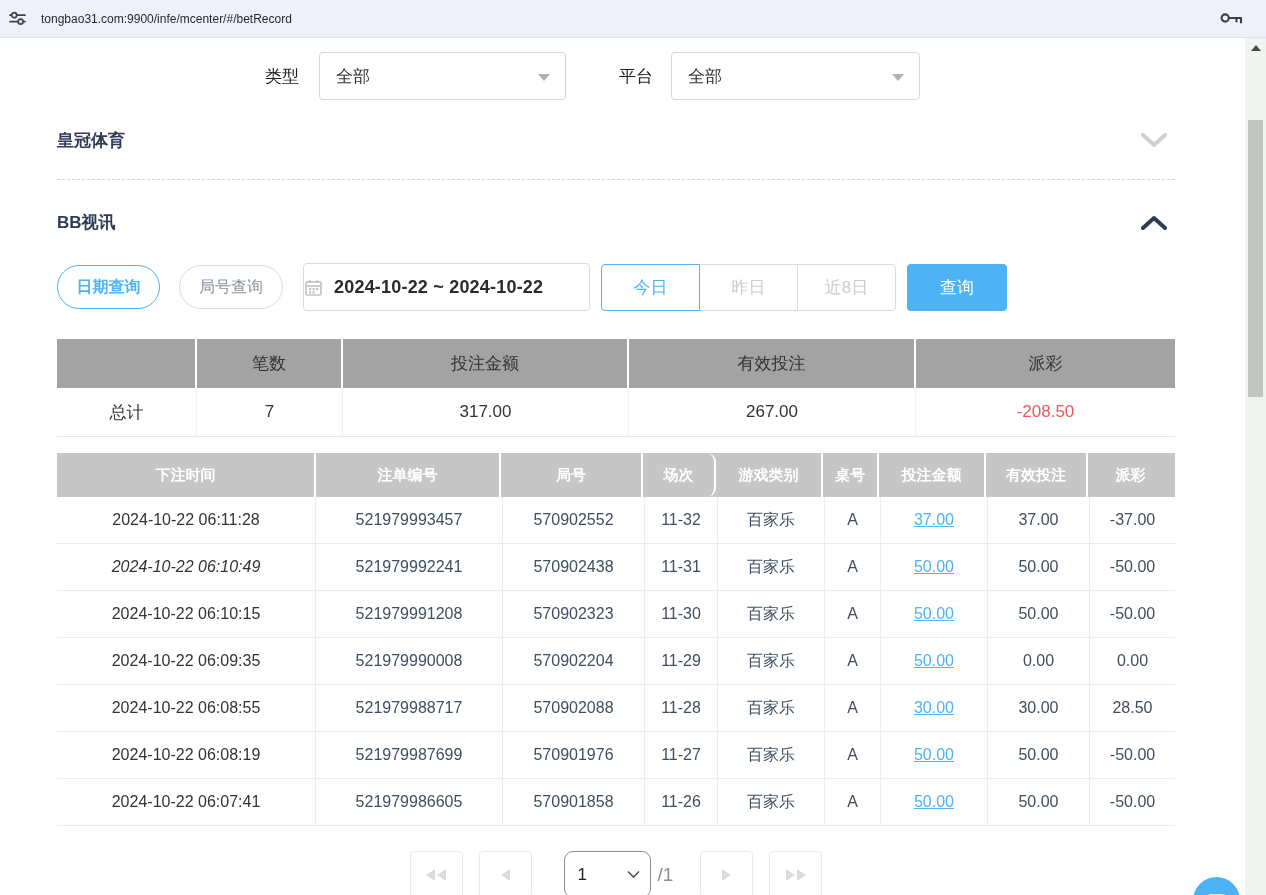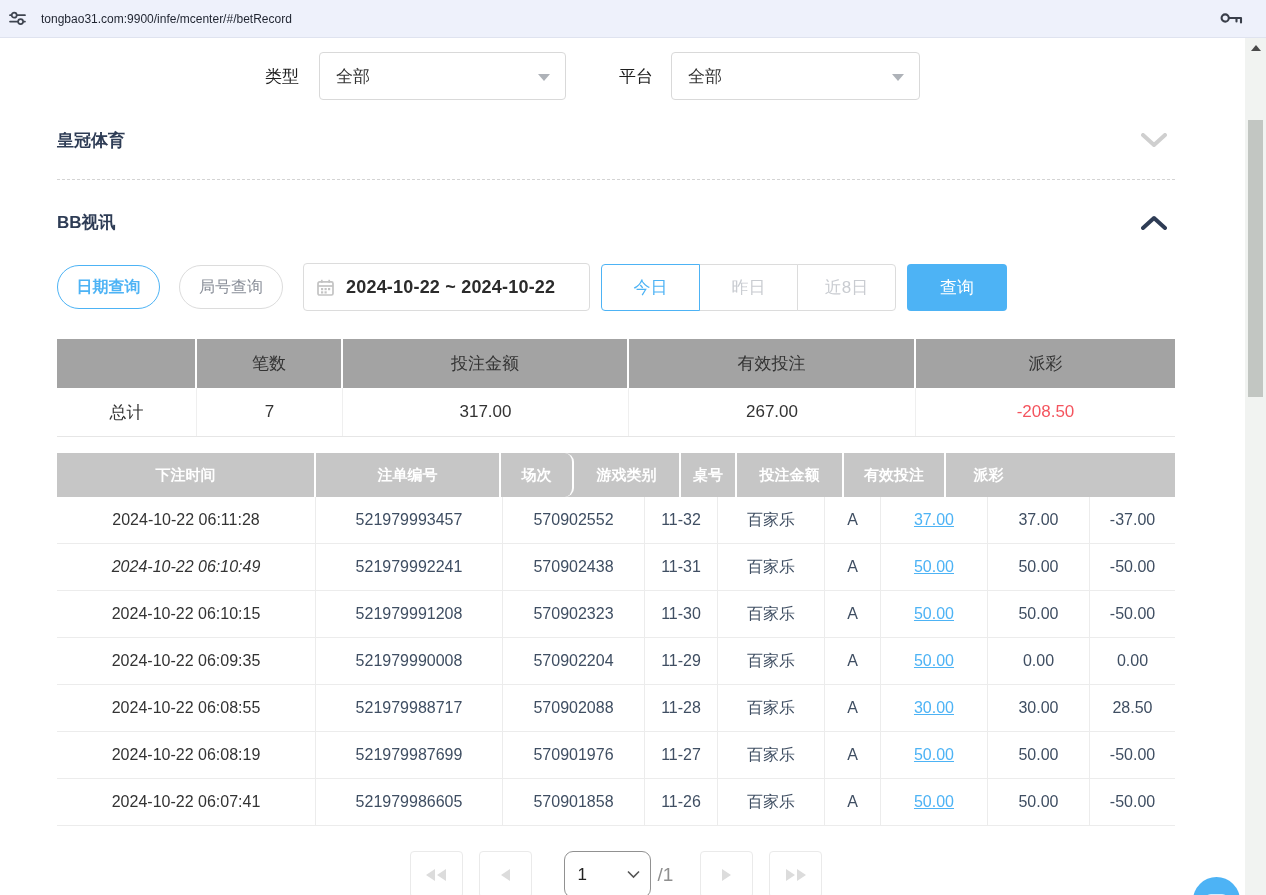--- a/index.html
+++ b/index.html
@@ -69,21 +69,21 @@
     height: 44px; border-radius: 22px;
     display: flex; align-items: center; justify-content: center;
     font-size: 16px; background: #fff; cursor: pointer;
   }
   .pill.active { width: 103px; border: 1px solid #4db3f5; color: #4db3f5; font-weight: bold; }
   .pill.inactive { width: 104px; border: 1px solid #dcdcdc; color: #8a8f99; margin-left: 19px; }
   .date-input {
     margin-left: 20px; width: 287px; height: 48px;
     border: 1px solid #dcdcdc; border-radius: 4px;
     display: flex; align-items: center;
-    padding-left: 13px; gap: 12px;
+    padding-left: 1px; gap: 12px;
     font-size: 18px; font-weight: 600; color: #2b2b2b;
     letter-spacing: 0.2px; cursor: pointer;
   }
   .segments { margin-left: 11px; display: flex; }
   .segment {
     width: 99px; height: 47px;
     border: 1px solid #dcdcdc; background: #fff;
     display: flex; align-items: center; justify-content: center;
     font-size: 17px; color: #c9ccd1; cursor: pointer;
   }
@@ -294,20 +294,21 @@
         <div class="summary-cell sc2">317.00</div>
         <div class="summary-cell sc3">267.00</div>
         <div class="summary-cell sc4 neg">-208.50</div>
       </div>
     </div>
 
     <div class="bet-table">
       <div class="bet-head">
           <div class="bet-head-cell" style="width: 259px;">下注时间</div>
           <div class="bet-head-cell" style="width: 185px;">注单编号</div>
+          <div class="bet-head-cell" style="width: 142px;">局号</div>
           <div class="bet-head-cell" style="width: 73px; border-radius: 9px;">场次</div>
           <div class="bet-head-cell" style="width: 107px;">游戏类别</div>
           <div class="bet-head-cell" style="width: 56px;">桌号</div>
           <div class="bet-head-cell" style="width: 107px;">投注金额</div>
           <div class="bet-head-cell" style="width: 102px;">有效投注</div>
           <div class="bet-head-cell" style="width: 85px;">派彩</div>
         </div>
       <div>
           <div class="bet-row">
             <div class="bet-cell time" style="width: 259px;">2024-10-22 06:11:28</div>

